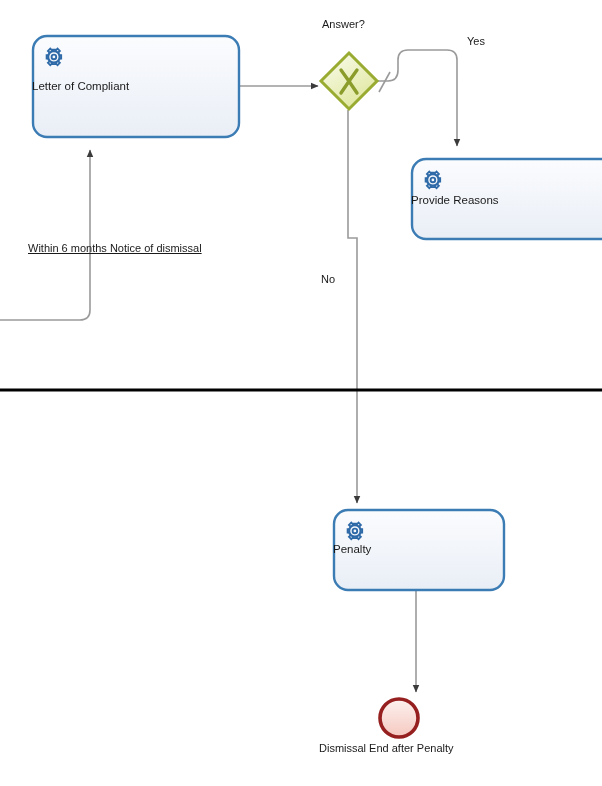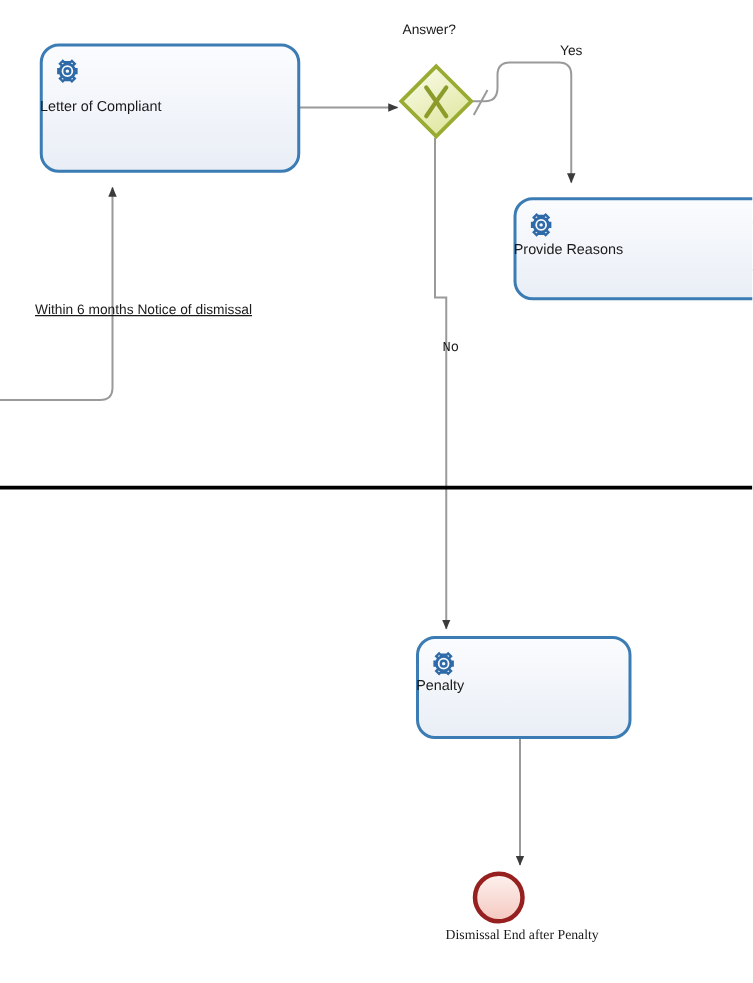--- a/index.html
+++ b/index.html
@@ -34,24 +34,24 @@
   .task-label {
     position: absolute;
     font-family: "Liberation Sans", sans-serif;
     font-size: 11.5px;
     color: #1a1a1a;
     text-align: left;
     white-space: nowrap;
   }
   .event-label {
     position: absolute;
-    font-family: Liberation Serif, serif;
+    font-family: Liberation Sans, sans-serif;
     font-size: 11px;
     color: #1a1a1a;
-    text-align: right;
+    text-align: left;
     white-space: nowrap;
   }
 </style>
 </head>
 <body>
 
 <div id="canvas">
 
   <svg id="bpmn-svg" viewBox="0 0 602 786" xmlns="http://www.w3.org/2000/svg">
     <defs>
@@ -142,21 +142,21 @@
   </svg>
 
   <div class="task-label" style="left:32px; top:80px; width:208px;">Letter of Compliant</div>
 
   <div class="task-label" style="left:411px; top:194px; width:208px;">Provide Reasons</div>
 
   <div class="task-label" style="left:333px; top:543px; width:148px;">Penalty</div>
 
   <div class="flow-label" style="left:322px; top:18px;">Answer?</div>
 
-  <div class="flow-label" style="left:448px; top:35px;">Yes</div>
+  <div class="flow-label" style="left:467px; top:35px;">Yes</div>
 
-  <div class="flow-label" style="left:354px; top:273px;font-family:Liberation Mono, monospace;">No</div>
+  <div class="flow-label" style="left:321px; top:273px;">No</div>
 
   <div class="flow-label" style="left:28px; top:242px;text-decoration:underline;">Within 6 months Notice of dismissal</div>
 
   <div class="event-label" style="left:319px; top:742px; width:160px;">Dismissal End after Penalty</div>
 
 </div>
 
 </body></html>

